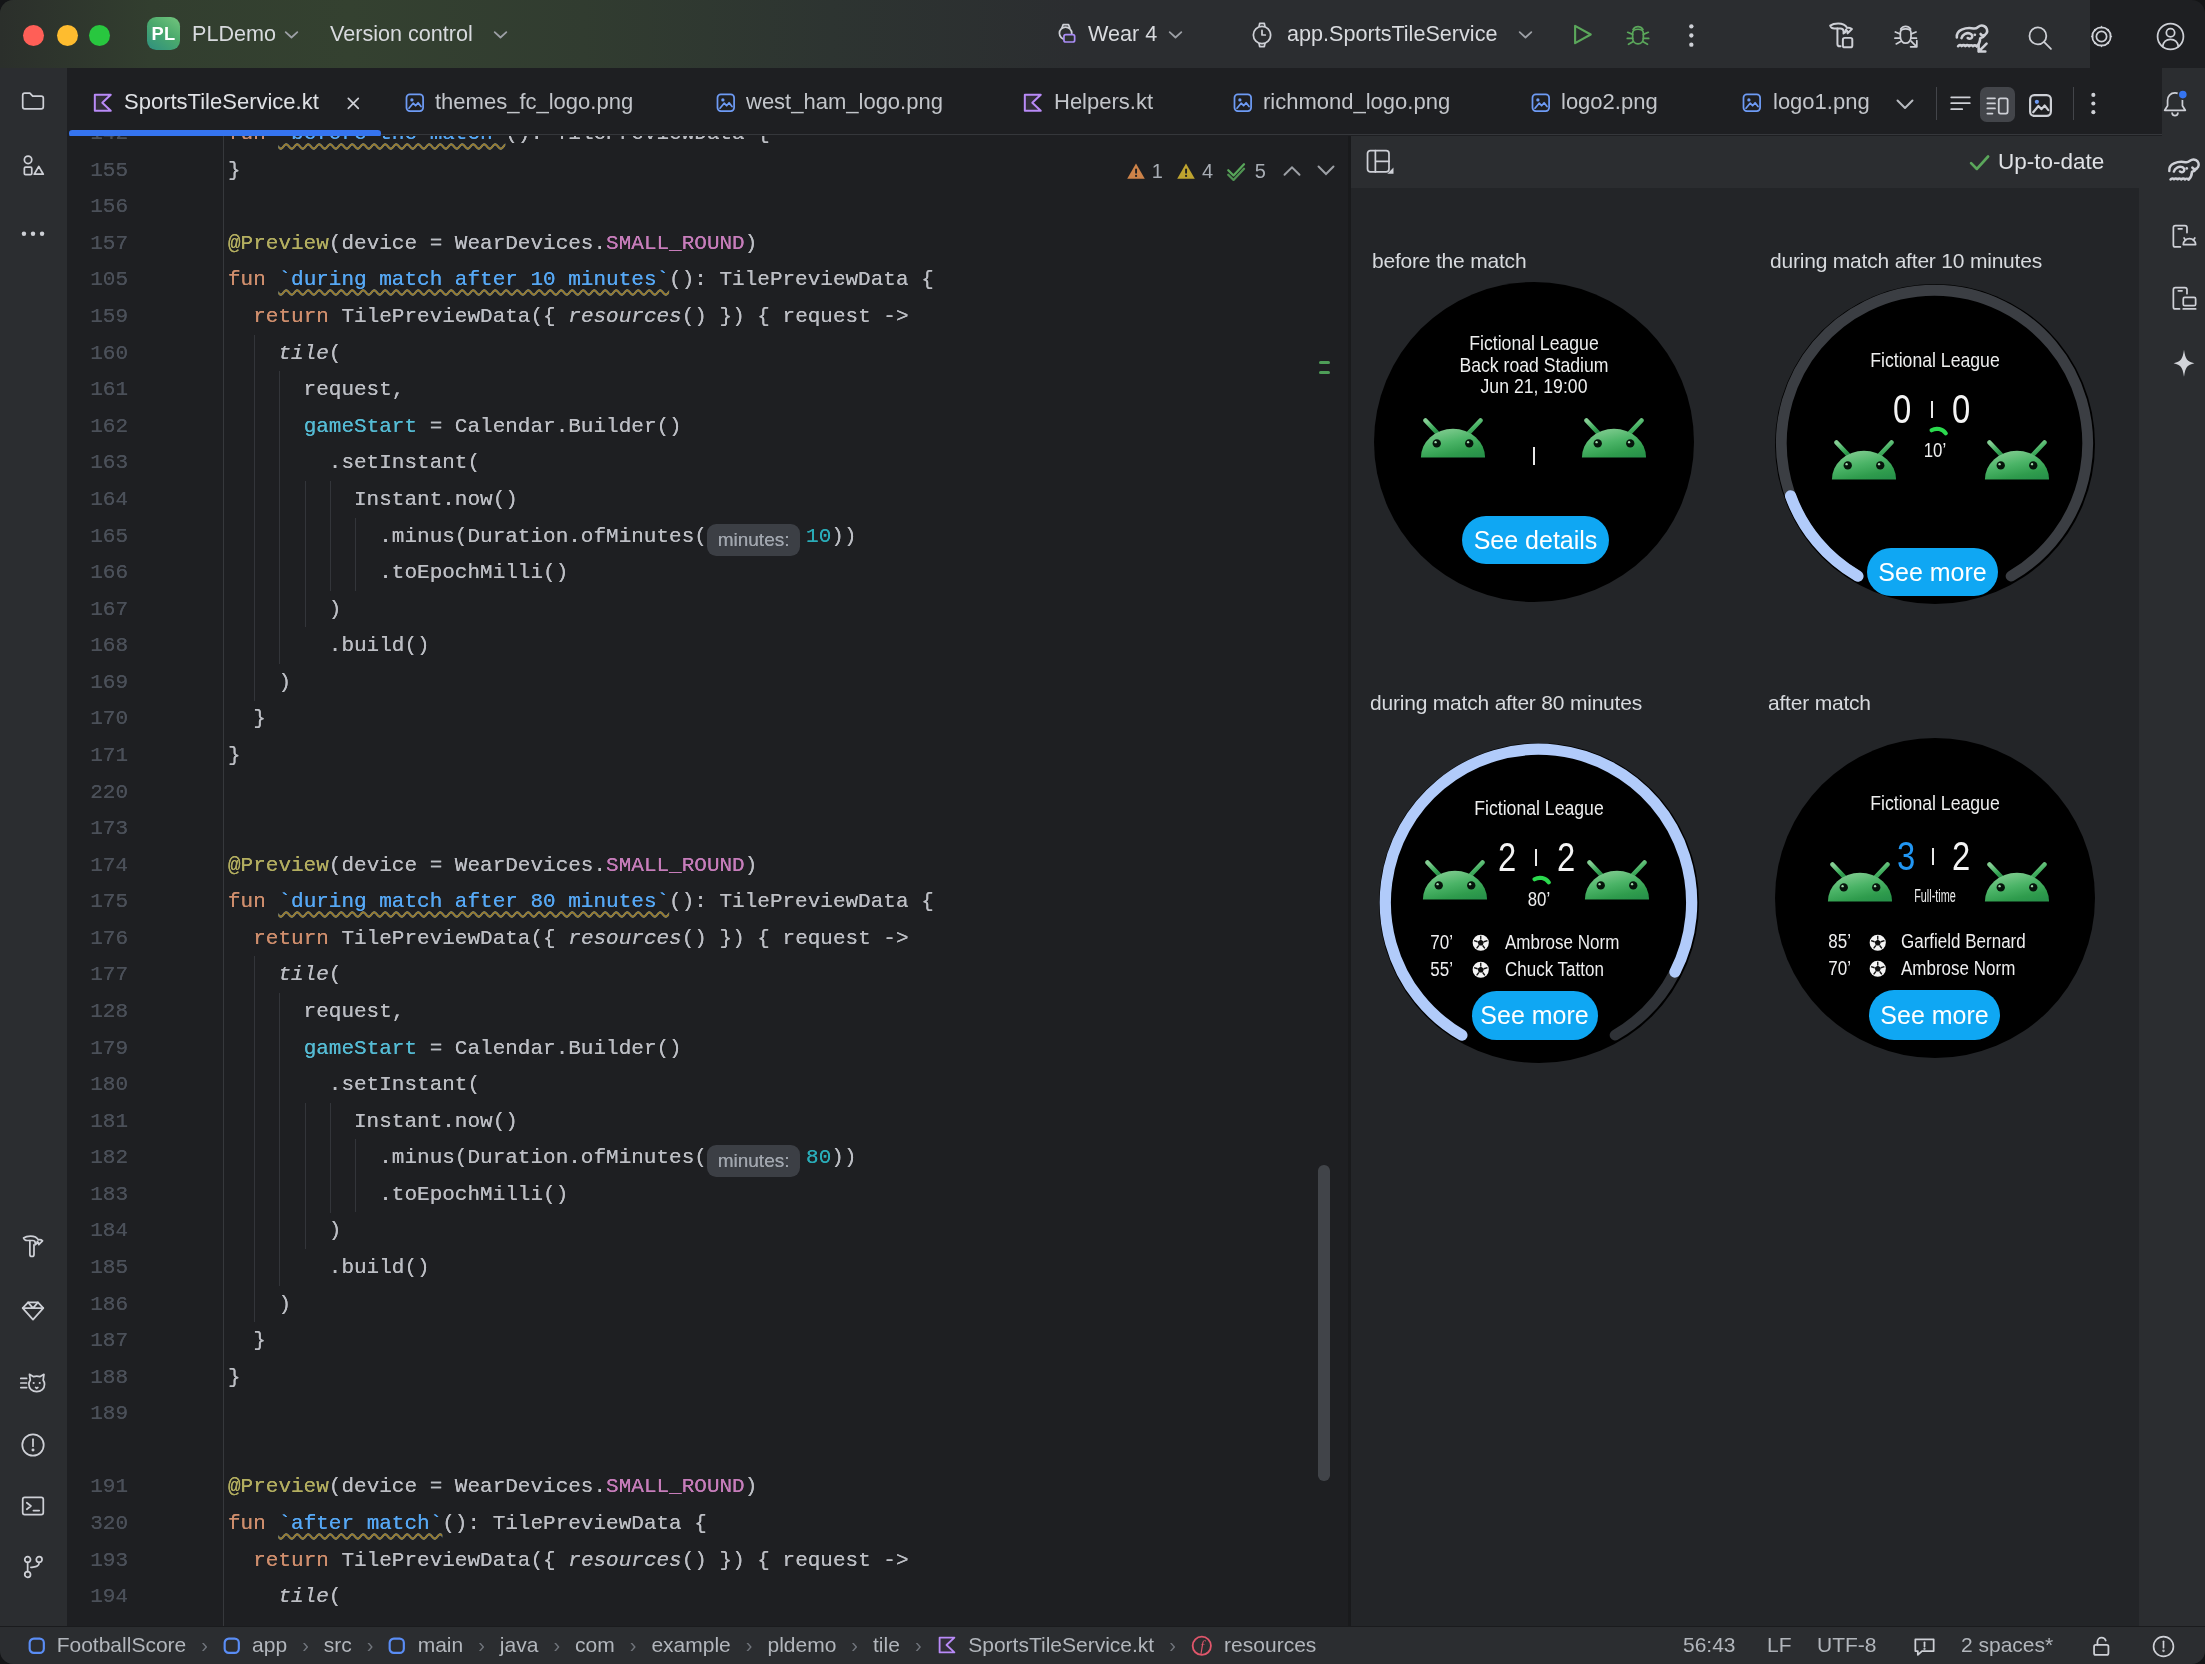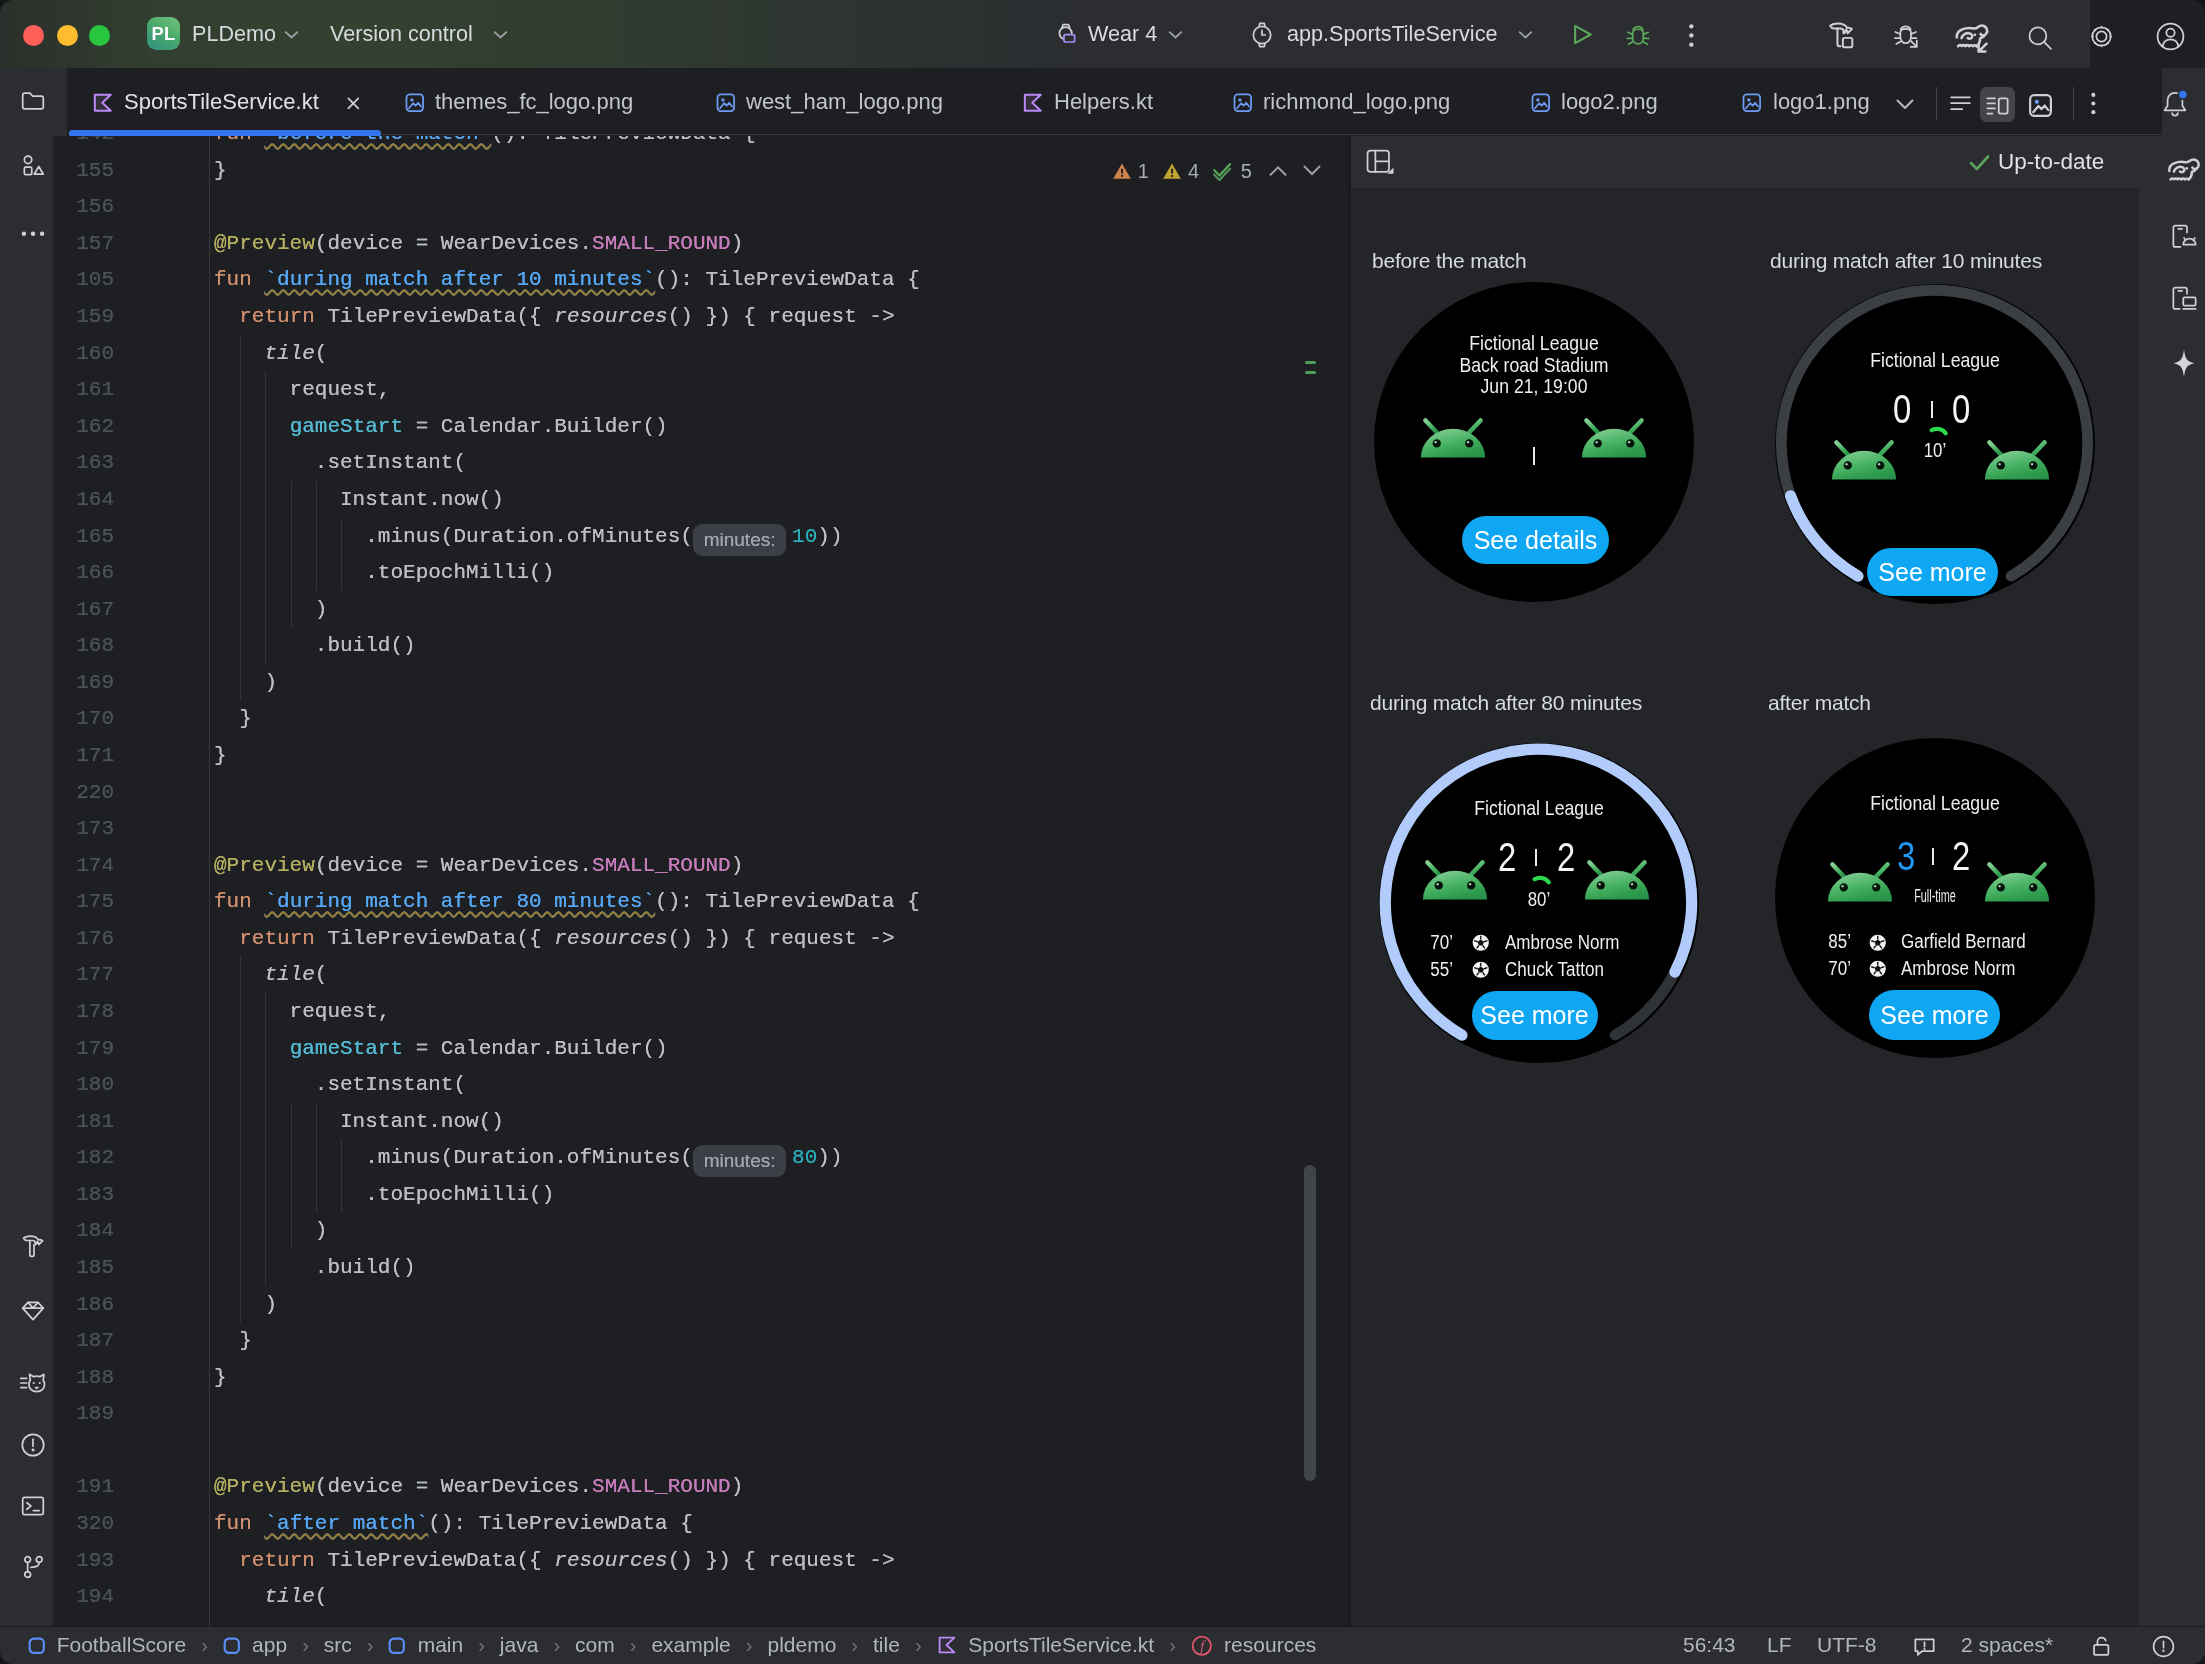--- a/index.html
+++ b/index.html
@@ -4,21 +4,21 @@
 *{margin:0;padding:0;box-sizing:border-box}
 html,body{width:2205px;height:1664px;background:#141517;font-family:"Liberation Sans",sans-serif;overflow:hidden}
 .win{position:absolute;left:0;top:0;width:2205px;height:1664px;border-radius:13.3px;overflow:hidden;background:#1E1F22}
 .abs{position:absolute}
 svg.ic{stroke:#CED0D6;fill:none;stroke-width:2.1;stroke-linecap:round;stroke-linejoin:round}
 svg.icf{fill:#CED0D6}
 .titlebar{position:absolute;left:0;top:0;width:2090px;height:68px;
  background:linear-gradient(90deg,#2b2f2b 0px,#323e2f 150px,#344130 350px,#313c30 583px,#2d3431 832px,#2b2d30 1082px,#2b2d30 100%)}
 .tbtxt{position:absolute;color:#D8DADE;font-size:21.6px;line-height:68px;height:68px}
 .tab{position:absolute;top:68px;height:68px;line-height:68px;font-size:22px;color:#C2C5CA;white-space:nowrap}
-.ed{position:absolute;left:53px;top:136px;width:1282px;height:1490px;background:#1E1F22;overflow:hidden}
+.ed{position:absolute;left:67px;top:136px;width:1282px;height:1490px;background:#1E1F22;overflow:hidden}
 .row{position:absolute;left:0;width:100%;height:37px;line-height:37px;font-family:"Liberation Mono",monospace;font-size:21px;color:#BCBEC4;white-space:pre;text-shadow:0 0 0.6px currentcolor}
 .ln{position:absolute;left:0;width:61px;text-align:right;color:#4B5059}
 .ct{position:absolute;left:161px}
 .k{color:#CF8E6D}
 .f{color:#56A8F5;text-decoration:underline wavy #9A7A2A 1.5px;text-underline-offset:4.2px}
 .an{color:#B3AE60}
 .cn{color:#C77DBB}
 .nm{color:#2AACB8}
 .ga{color:#55BBD4}
 .it{font-style:italic}
@@ -314,21 +314,21 @@
 <div class="row" style="top:491px"><span class="ln">168</span><span class="ct">        .build()</span></div>
 <div class="row" style="top:528px"><span class="ln">169</span><span class="ct">    )</span></div>
 <div class="row" style="top:564px"><span class="ln">170</span><span class="ct">  }</span></div>
 <div class="row" style="top:601px"><span class="ln">171</span><span class="ct">}</span></div>
 <div class="row" style="top:638px"><span class="ln">220</span><span class="ct"></span></div>
 <div class="row" style="top:674px"><span class="ln">173</span><span class="ct"></span></div>
 <div class="row" style="top:711px"><span class="ln">174</span><span class="ct"><span class="an">@Preview</span>(device = WearDevices.<span class="cn">SMALL_ROUND</span>)</span></div>
 <div class="row" style="top:747px"><span class="ln">175</span><span class="ct"><span class="k">fun</span> <span class="f">`during match after 80 minutes`</span>(): TilePreviewData {</span></div>
 <div class="row" style="top:784px"><span class="ln">176</span><span class="ct">  <span class="k">return</span> TilePreviewData({ <span class="it">resources</span>() }) { request -&gt;</span></div>
 <div class="row" style="top:820px"><span class="ln">177</span><span class="ct">    <span class="it">tile</span>(</span></div>
-<div class="row" style="top:857px"><span class="ln">178</span><span class="ct">      request,</span></div>
+<div class="row" style="top:857px"><span class="ln">128</span><span class="ct">      request,</span></div>
 <div class="row" style="top:894px"><span class="ln">179</span><span class="ct">      <span class="ga">gameStart</span> = Calendar.Builder()</span></div>
 <div class="row" style="top:930px"><span class="ln">180</span><span class="ct">        .setInstant(</span></div>
 <div class="row" style="top:967px"><span class="ln">181</span><span class="ct">          Instant.now()</span></div>
 <div class="row" style="top:1003px"><span class="ln">182</span><span class="ct">            .minus(Duration.ofMinutes(<span class="pill">minutes:</span><span class="nm">80</span>))</span></div>
 <div class="row" style="top:1040px"><span class="ln">183</span><span class="ct">            .toEpochMilli()</span></div>
 <div class="row" style="top:1076px"><span class="ln">184</span><span class="ct">        )</span></div>
 <div class="row" style="top:1113px"><span class="ln">185</span><span class="ct">        .build()</span></div>
 <div class="row" style="top:1150px"><span class="ln">186</span><span class="ct">    )</span></div>
 <div class="row" style="top:1186px"><span class="ln">187</span><span class="ct">  }</span></div>
 <div class="row" style="top:1223px"><span class="ln">188</span><span class="ct">}</span></div>

